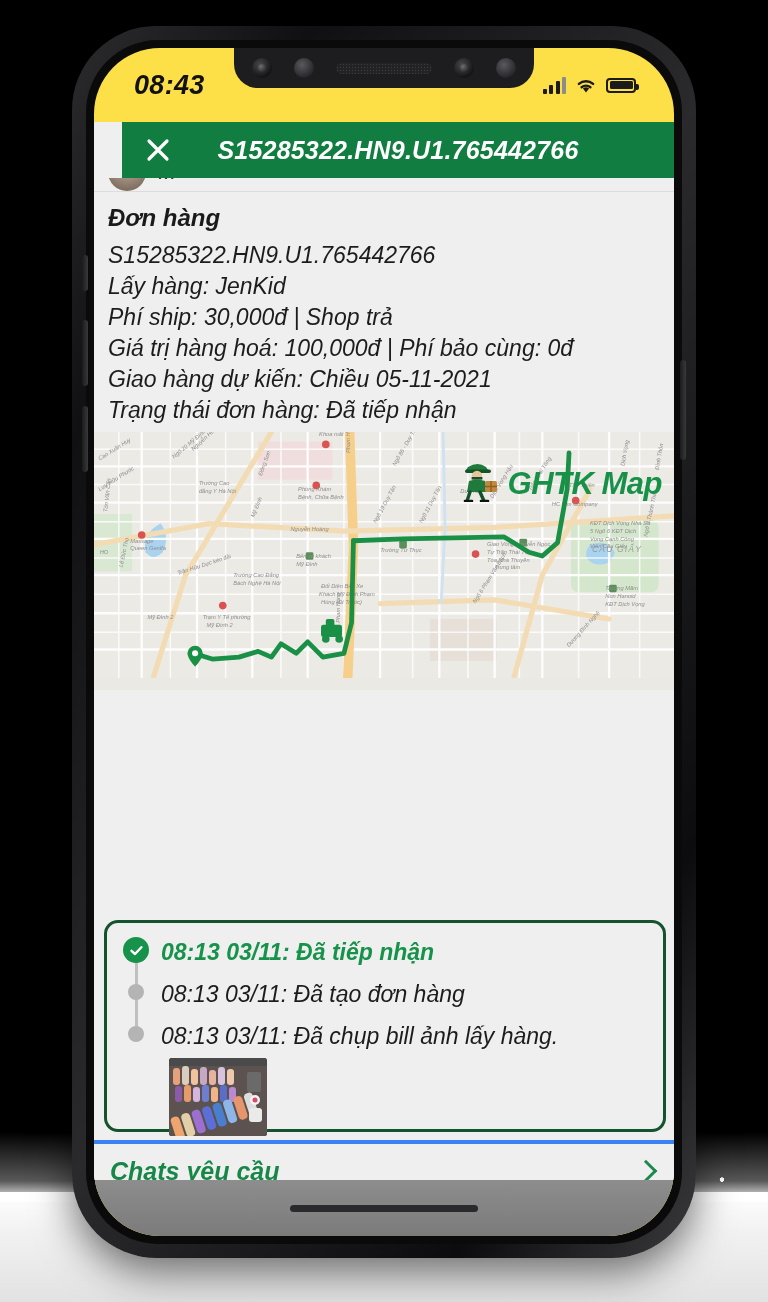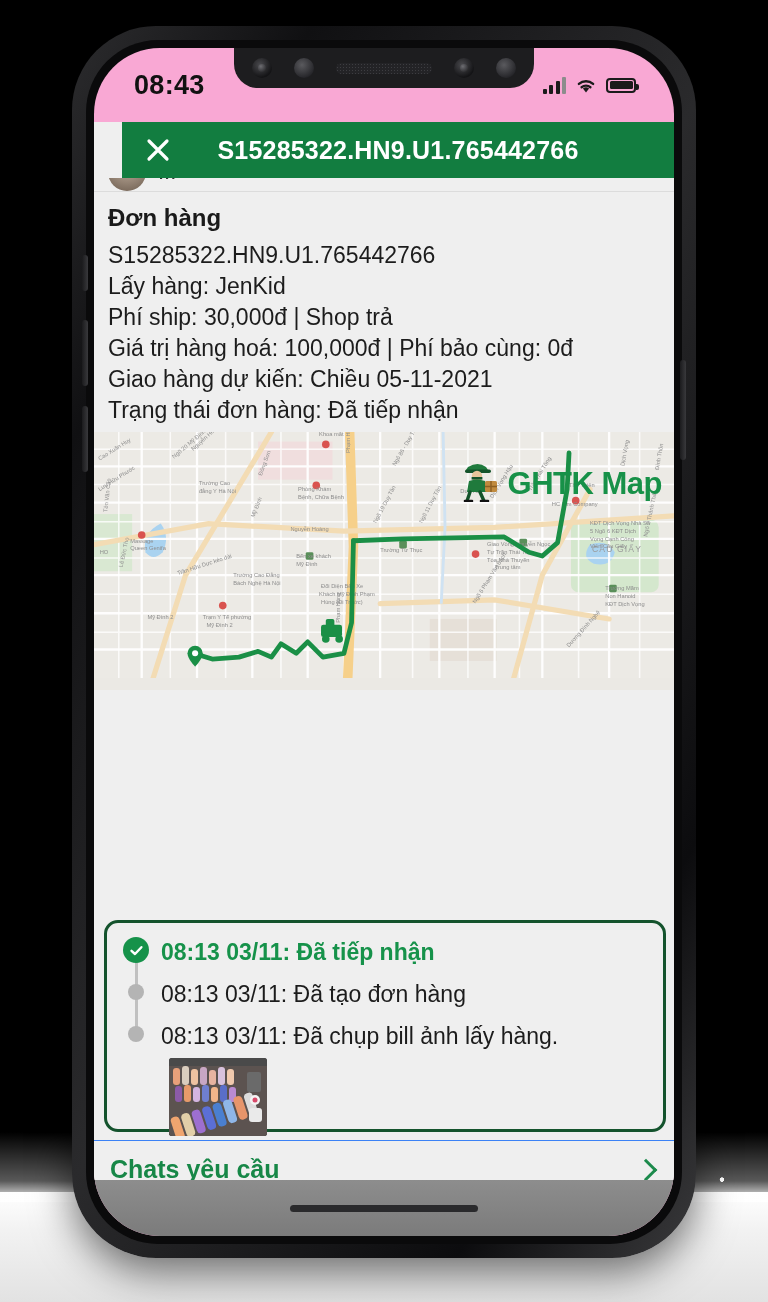--- a/index.html
+++ b/index.html
@@ -50,21 +50,22 @@
     border-radius: 72px;
     background: #0a0a0b;
     padding: 8px;
     position: relative;
   }
   #screen {
     position: relative;
     width: 100%; height: 100%;
     border-radius: 66px;
     overflow: hidden;
-    background: #f9a8d4;
+    background: #fde047;
+    font-style: italic;
   }
   
   .side-btn { position: absolute; background: linear-gradient(90deg,#1b1b1d,#39393c); border-radius: 3px; }
   #btn-mute  { left: -4px; top: 215px; width: 6px; height: 36px; }
   #btn-volup { left: -4px; top: 280px; width: 6px; height: 66px; }
   #btn-voldn { left: -4px; top: 366px; width: 6px; height: 66px; }
   #btn-power { right: -4px; top: 320px; width: 6px; height: 100px; }
 
   
   #notch {
@@ -201,21 +202,21 @@
   
   #menu-list {
     position: absolute; left: 0; right: 0; top: 962px; bottom: 0;
     background: #efefef;
   }
   .menu-item {
     height: 59px; display: flex; align-items: center;
     padding: 0 20px 0 16px; cursor: pointer;
     border-bottom: 1px solid #d9d9d9;
   }
-  .menu-item:first-child { border-top: 1px solid #3b82f6; justify-content: center; }
+  .menu-item:first-child { border-top: 4px solid #3b82f6; justify-content: center; }
   .menu-label { flex: 1; font-size: 25px; font-weight: 600; color: #178747; display: flex; align-items: center; gap: 10px; }
   .chev { width: 16px; height: 16px; border-right: 3.5px solid #1c8a4c; border-top: 3.5px solid #1c8a4c; transform: rotate(45deg); }
 
   
   #home-bar-area { position: absolute; left: 0; right: 0; bottom: 0; height: 56px;
      background: linear-gradient(180deg,#8d8d8d,#7b7b7b); display:flex; align-items:center; justify-content:center; }
   #home-bar { width: 188px; height: 7px; border-radius: 4px; background: #2a2a2c; }
 </style>
 </head>
 <body>

